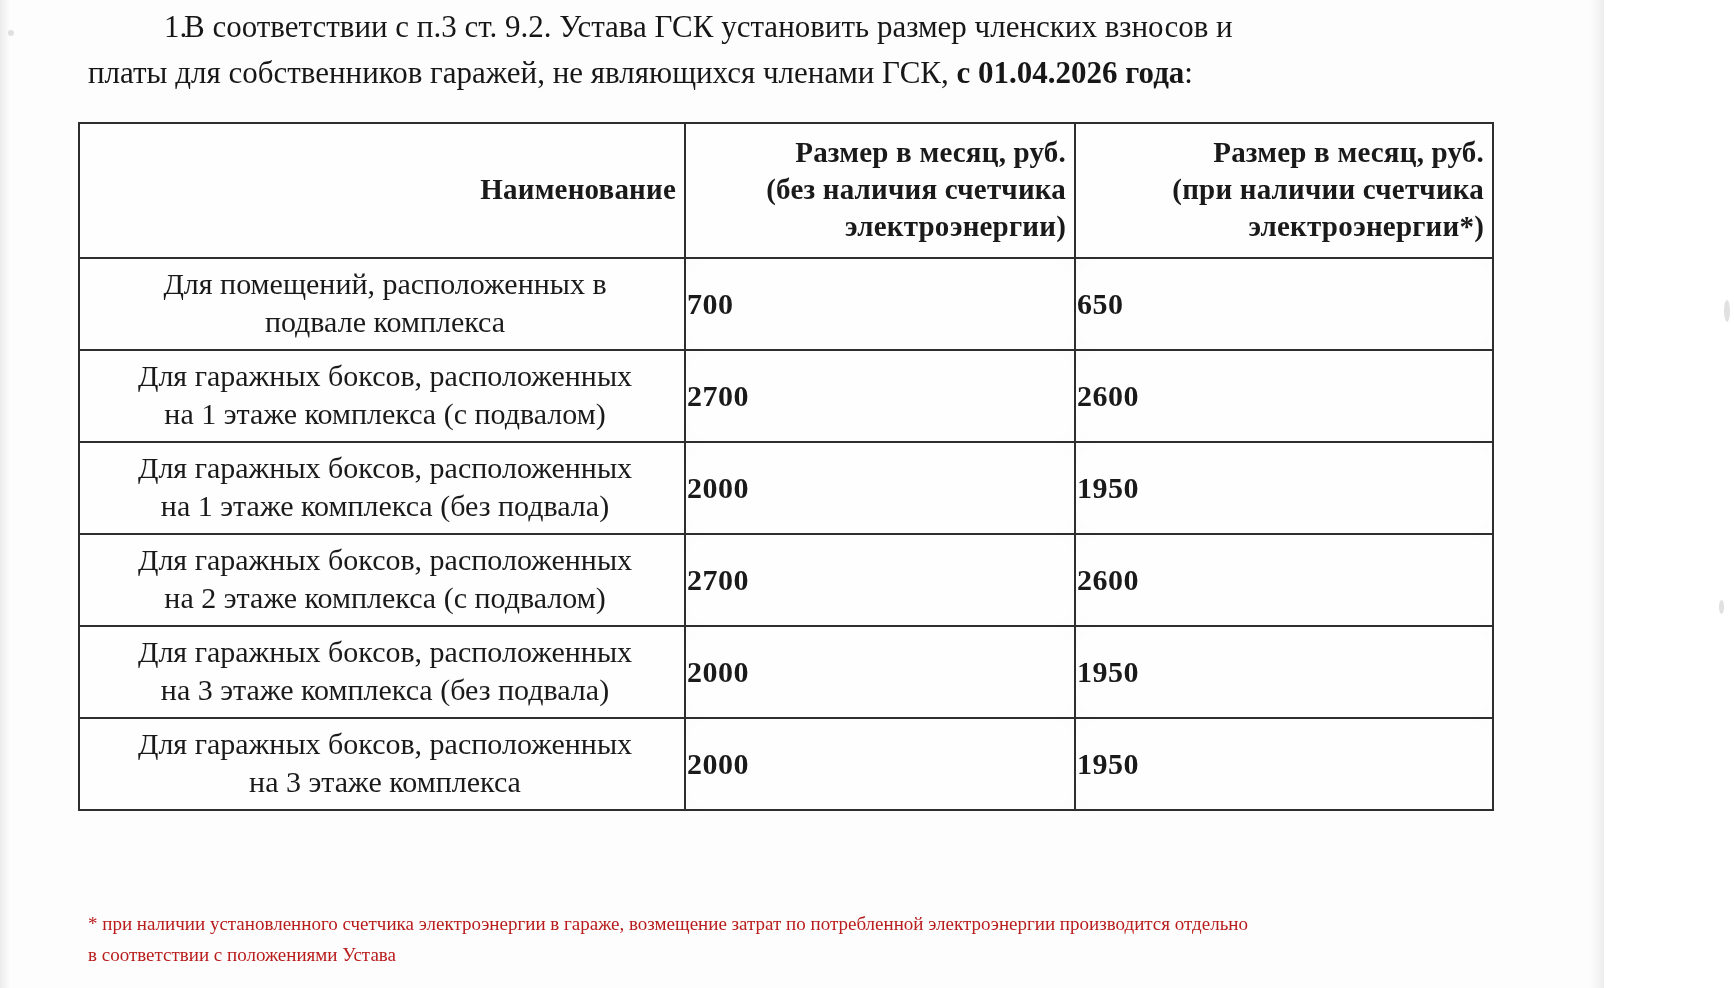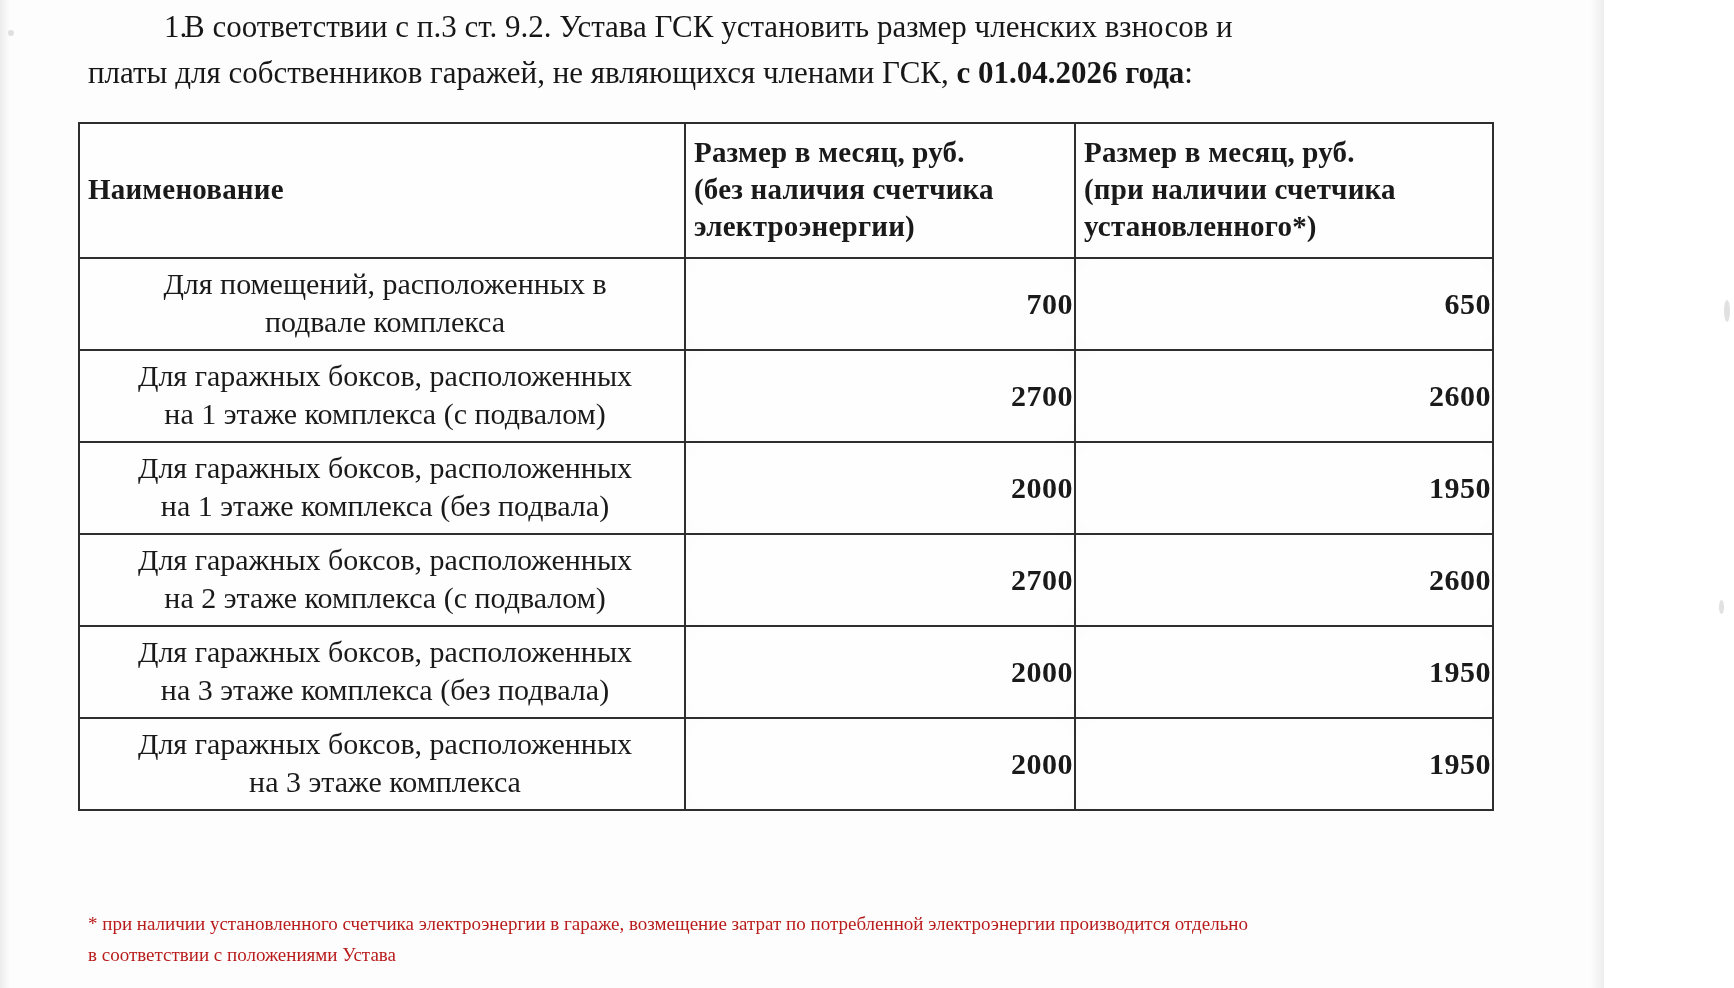--- a/index.html
+++ b/index.html
@@ -71,41 +71,41 @@
   }
   table.rates th,
   table.rates td {
     border: 2px solid #2e2e2e;
     background: #fefefe;
   }
   table.rates th {
     font-weight: bold;
     font-size: 29px;
     line-height: 37px;
-    text-align: left;
+    text-align: right;
     padding: 10px 8px 12px 8px;
     vertical-align: middle;
     letter-spacing: .2px;
   }
   col.c-name  { width: 606px; }
   col.c-no    { width: 390px; }
   col.c-yes   { width: 418px; }
 
   td.name-cell {
     font-size: 30px;
     line-height: 38px;
     padding: 6px 10px 8px 16px;
     vertical-align: middle;
     text-align: center;
     height: 72px;
   }
   td.val-cell {
     font-size: 30px;
     font-weight: bold;
-    text-align: right;
+    text-align: left;
     vertical-align: middle;
     letter-spacing: .5px;
     border-radius: 32px;
   }
 
   
   .footnote {
     position: absolute;
     left: 88px;
     top: 908px;
@@ -163,21 +163,21 @@
             <span>Наименование</span>
           </th>
           <th>
             <div>Размер в месяц, руб.</div>
             <div>(без наличия счетчика</div>
             <div>электроэнергии)</div>
           </th>
           <th>
             <div>Размер в месяц, руб.</div>
             <div>(при наличии счетчика</div>
-            <div>установленного*)</div>
+            <div>электроэнергии*)</div>
           </th>
         </tr>
       </thead>
       <tbody>
 
         <tr>
           <td class="name-cell">
             <div>Для помещений, расположенных в</div>
             <div>подвале комплекса</div>
           </td>

